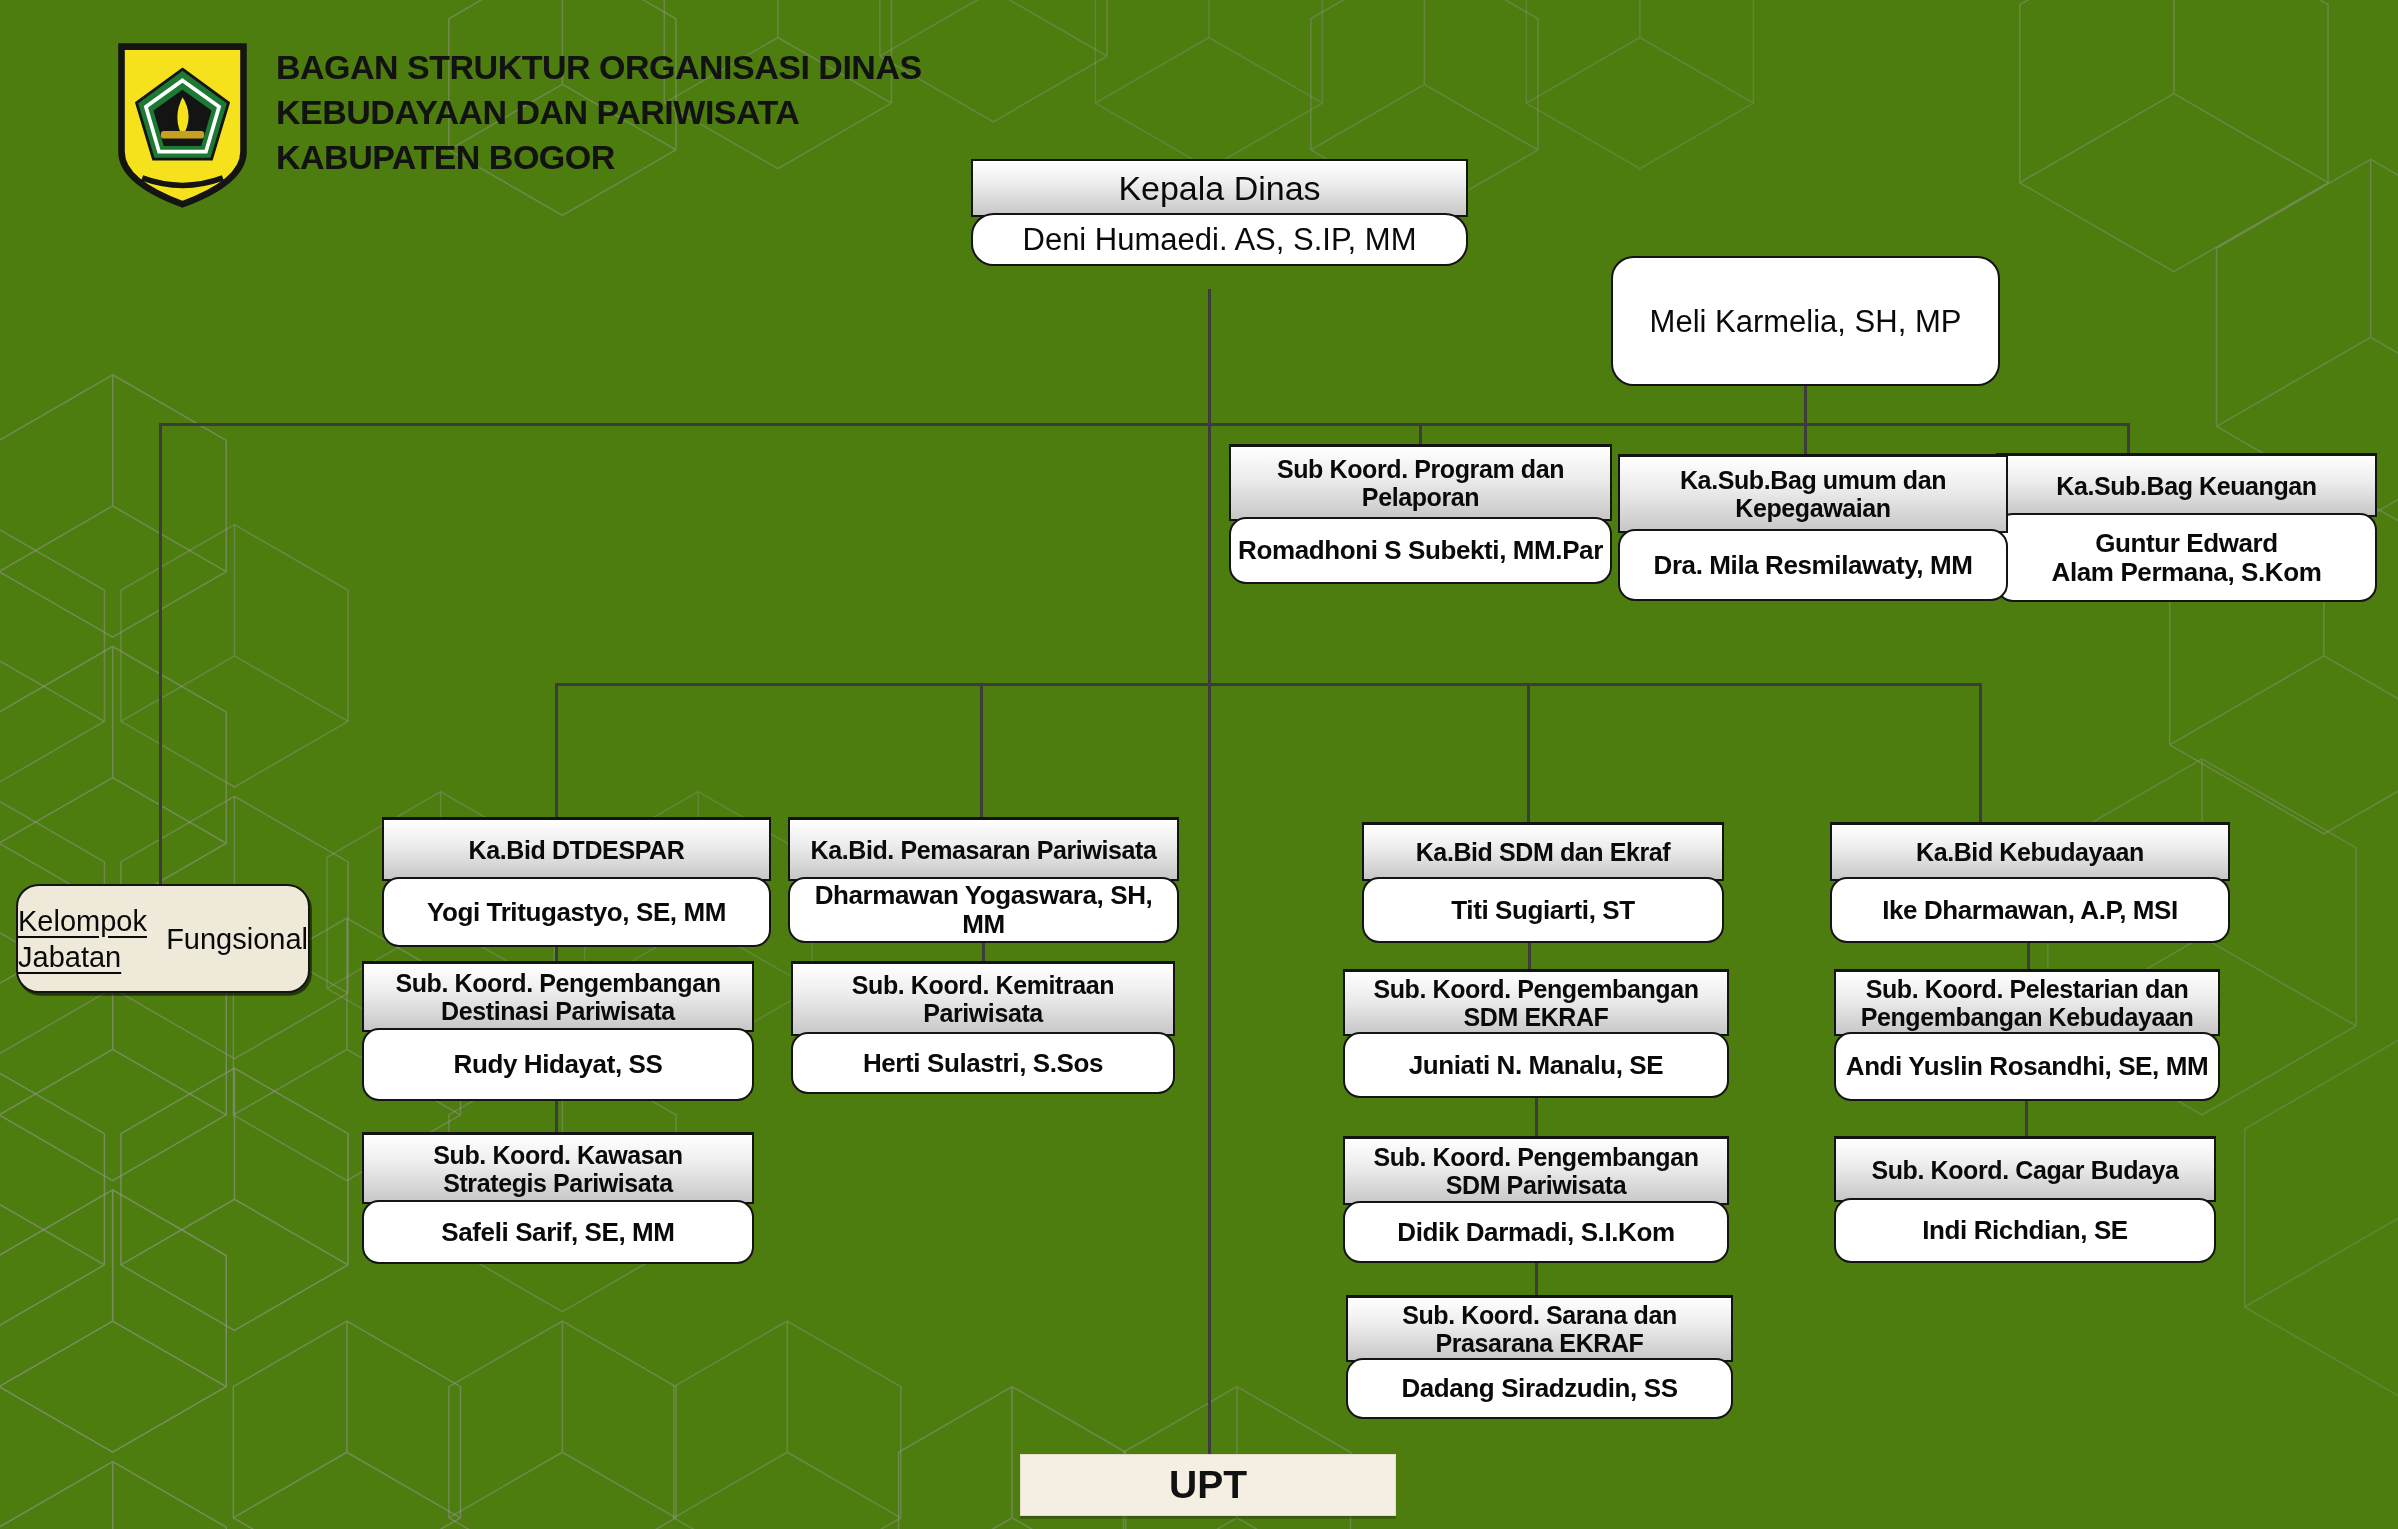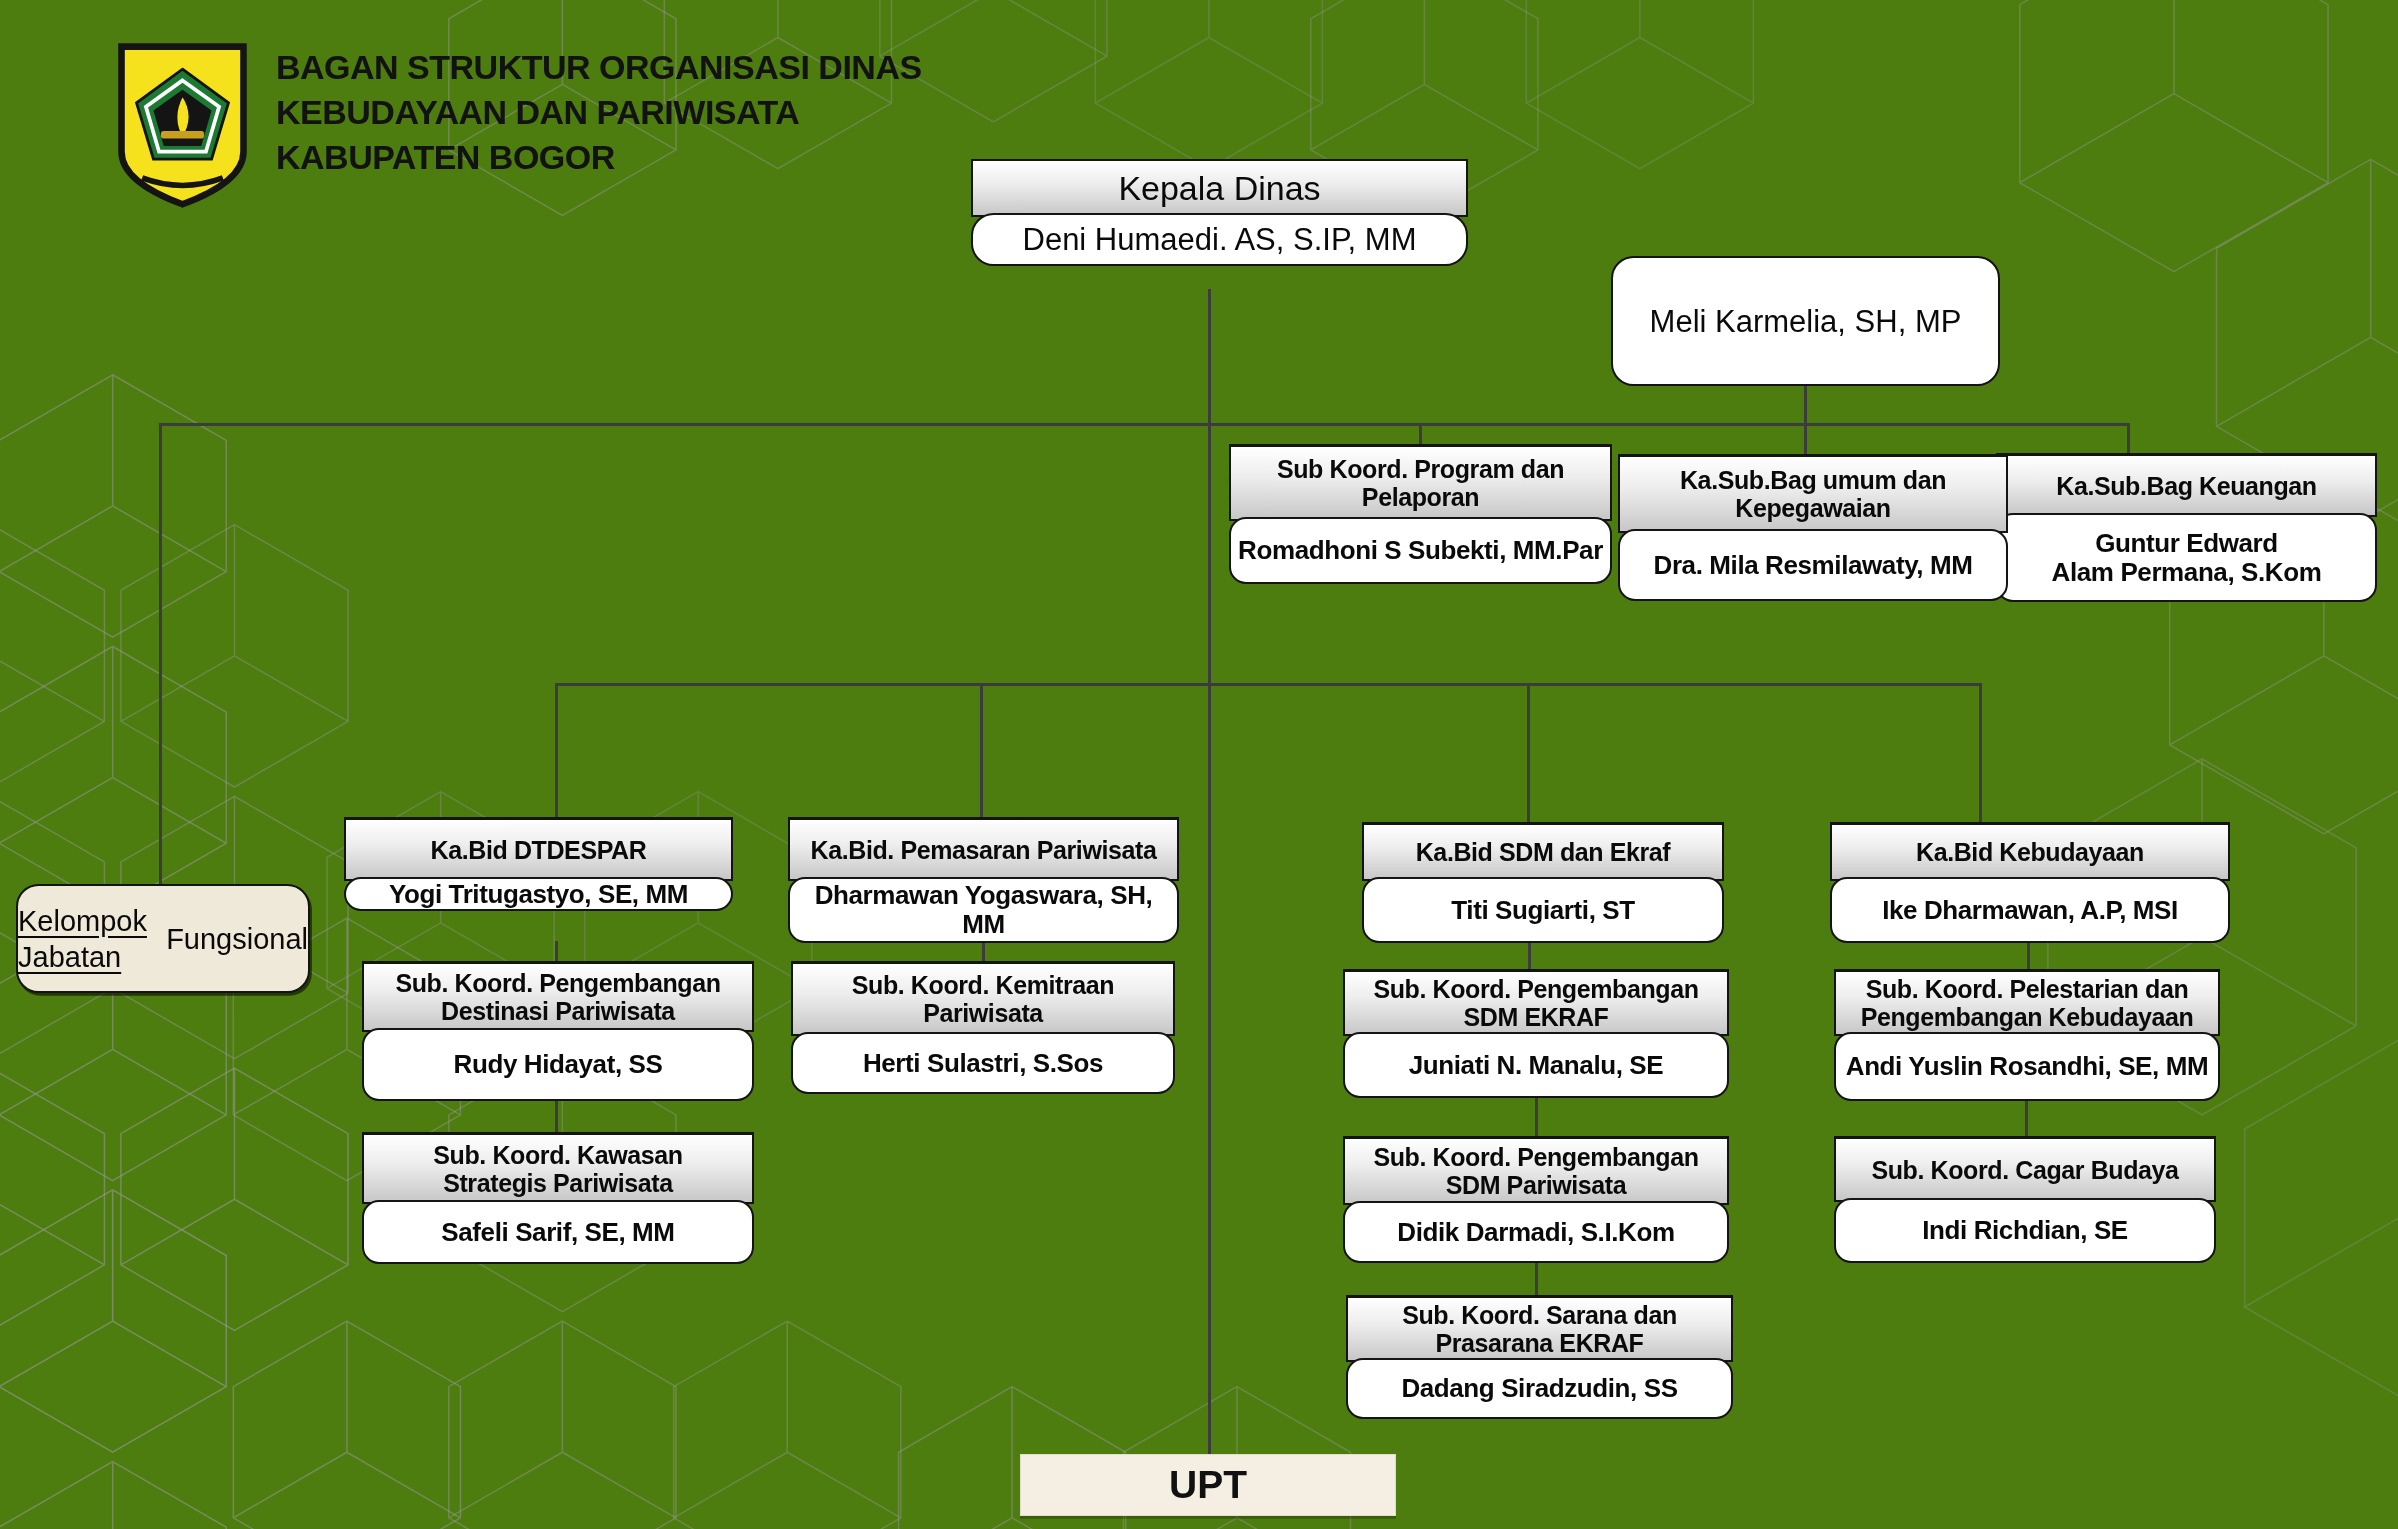--- a/index.html
+++ b/index.html
@@ -288,21 +288,21 @@
     <div class="hd" style="flex:0 0 64px">Ka.Sub.Bag Keuangan</div>
     <div class="bd">Guntur Edward
 Alam Permana, S.Kom</div>
   </div>
   <div class="obox" style="left:1618px;top:454px;width:390px;height:147px;">
     <div class="hd" style="flex:0 0 79px">Ka.Sub.Bag umum dan
 Kepegawaian</div>
     <div class="bd">Dra. Mila Resmilawaty, MM</div>
   </div>
 
-  <div class="obox" style="left:344px;top:817px;width:389px;height:94px;">
+  <div class="obox" style="left:382px;top:817px;width:389px;height:130px;">
     <div class="hd" style="flex:0 0 64px">Ka.Bid DTDESPAR</div>
     <div class="bd">Yogi Tritugastyo, SE, MM</div>
   </div>
   <div class="obox" style="left:362px;top:961px;width:392px;height:140px;">
     <div class="hd" style="flex:0 0 71px">Sub. Koord. Pengembangan
 Destinasi Pariwisata</div>
     <div class="bd">Rudy Hidayat, SS</div>
   </div>
   <div class="obox" style="left:362px;top:1132px;width:392px;height:132px;">
     <div class="hd" style="flex:0 0 72px">Sub. Koord. Kawasan

